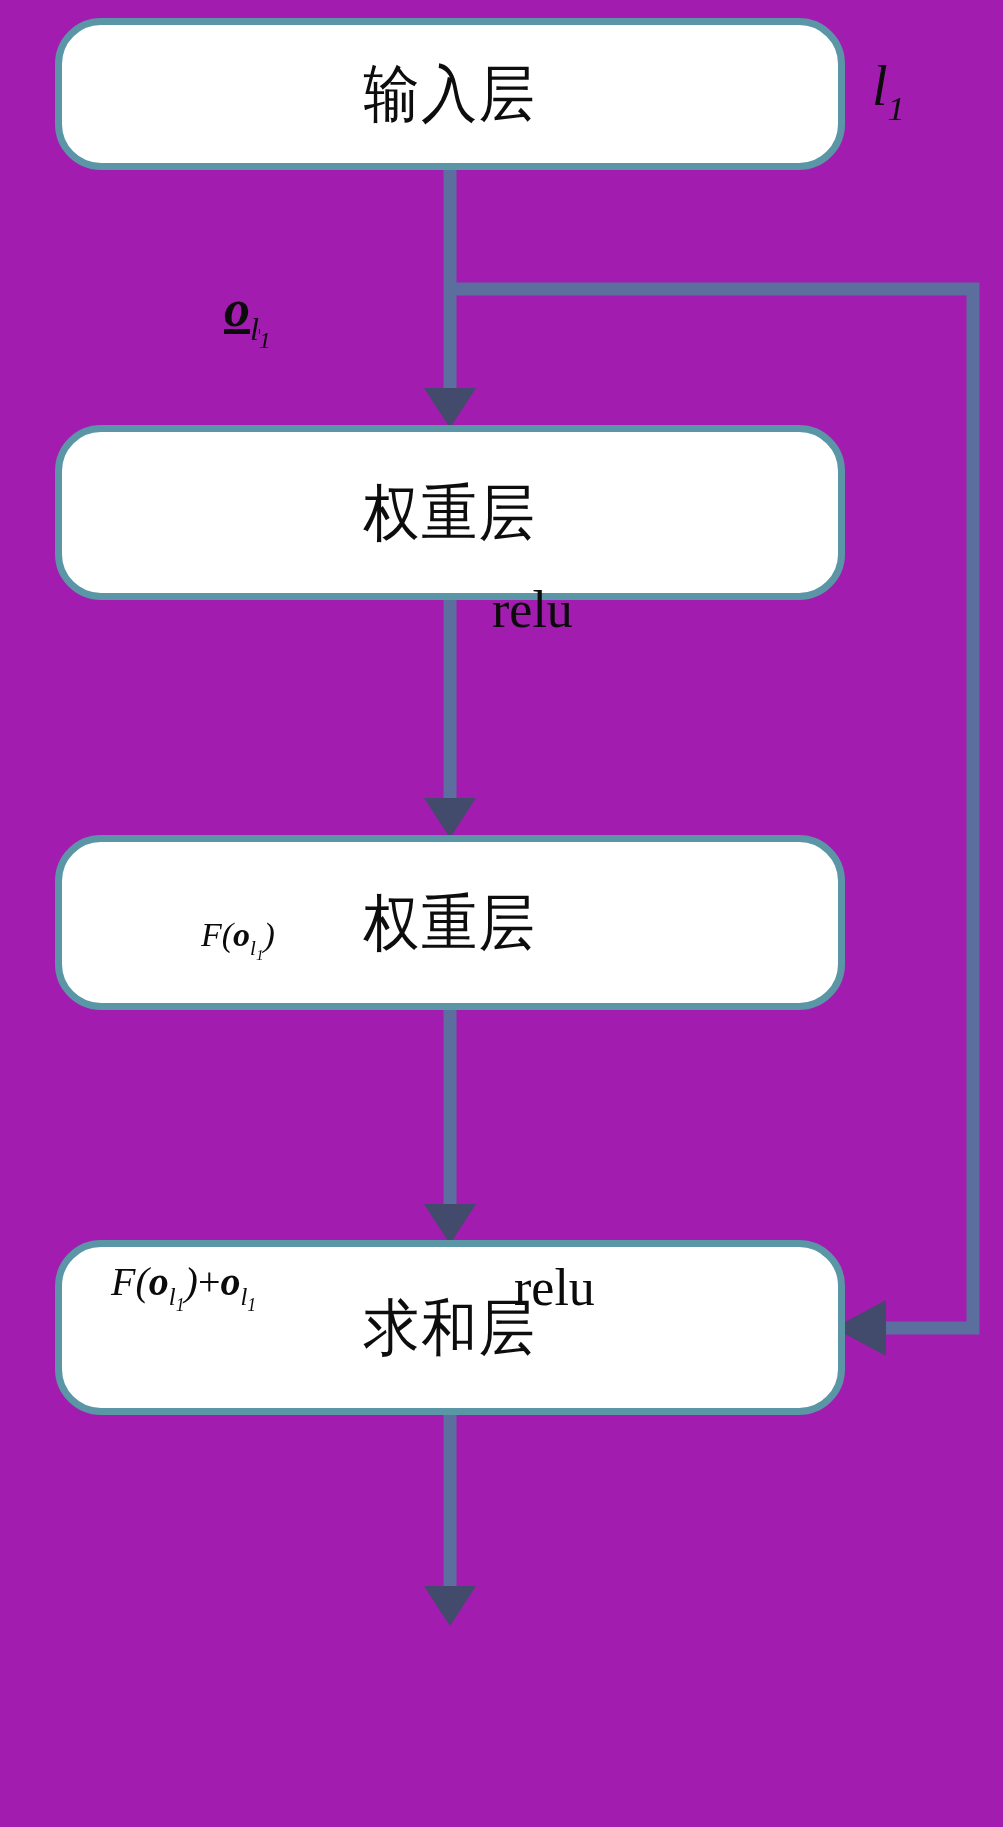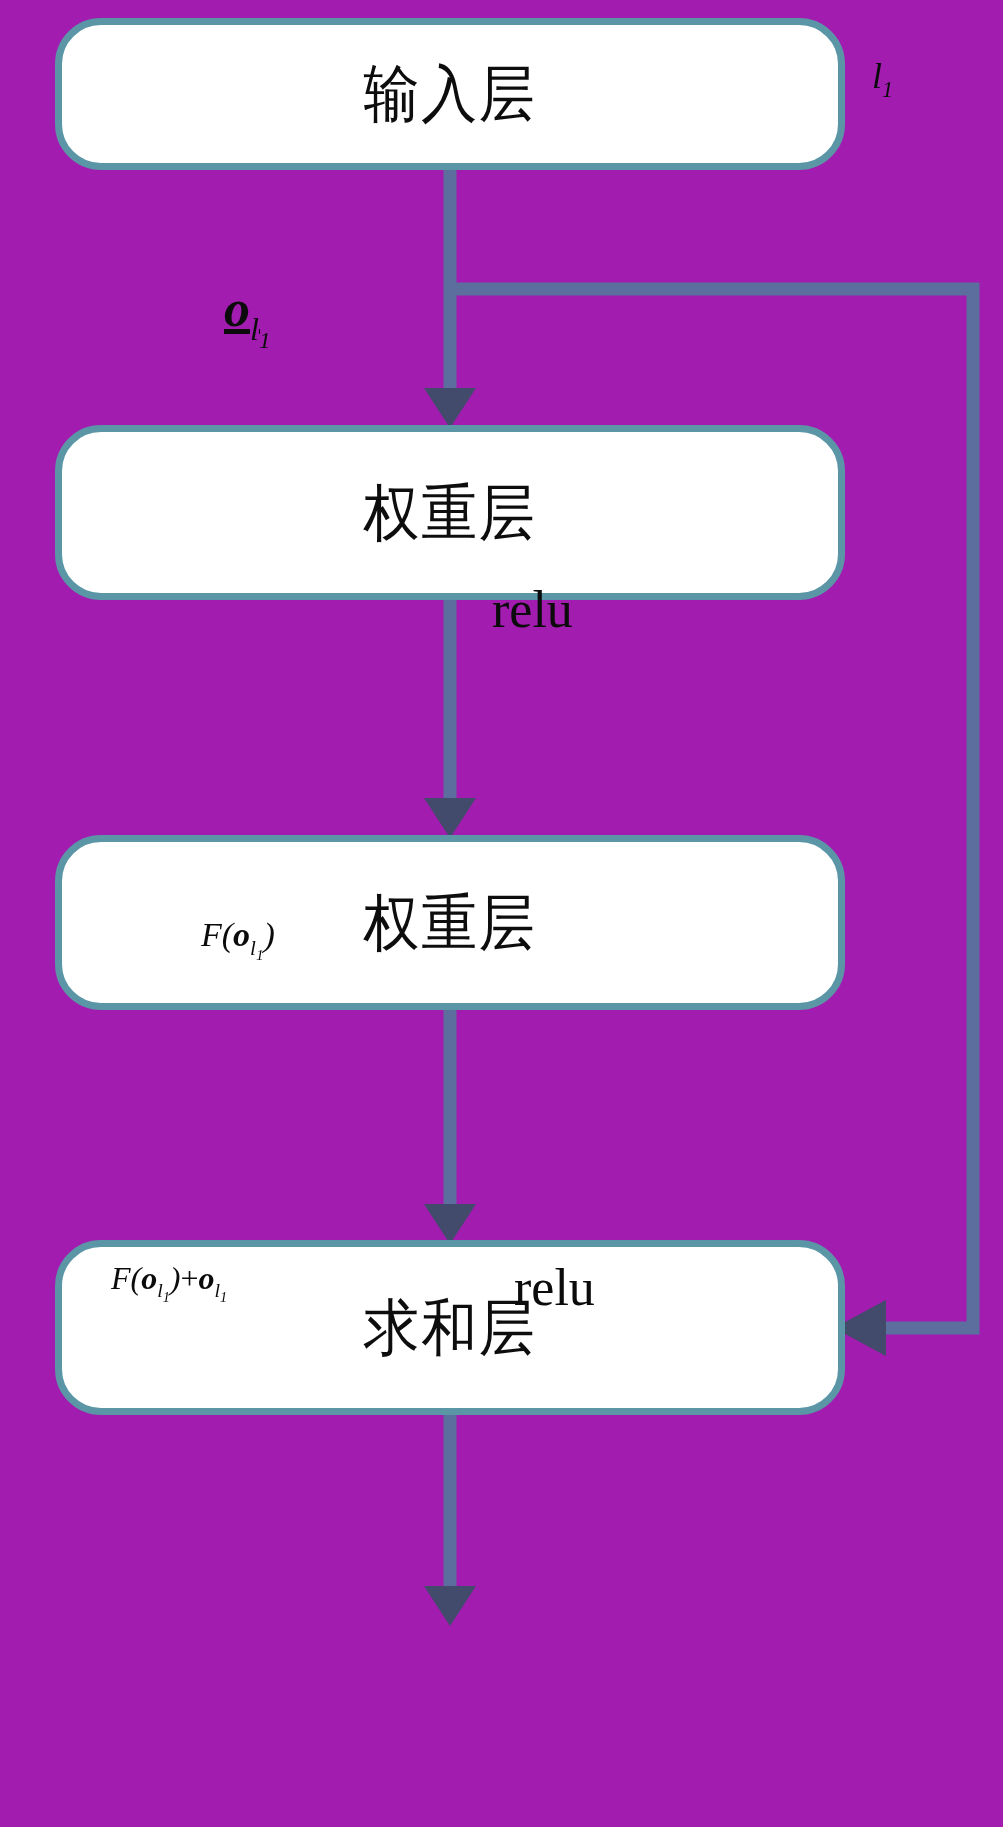--- a/index.html
+++ b/index.html
@@ -72,25 +72,25 @@
   .plain {
     font-style: normal;
   }
   
   #box-input    { left: 55px;  top: 18px;   width: 790px; height: 152px; }
   #box-weight1  { left: 55px;  top: 425px;  width: 790px; height: 175px; }
   #box-weight2  { left: 55px;  top: 835px;  width: 790px; height: 175px; }
   #box-sum      { left: 55px;  top: 1240px; width: 790px; height: 175px; }
   #box-output   { left: 55px;  top: 1622px; width: 790px; height: 173px; }
 
-  #label-l1       { left: 872px; top: 58px;   font-size: 36px; text-align: right; }
+  #label-l1       { left: 872px; top: 58px;   font-size: 56px; text-align: right; }
   #label-ol1      { left: 224px; top: 283px;  font-size: 52px; text-decoration: underline; }
   #label-relu1    { left: 492px; top: 584px;  font-size: 52px; }
   #label-fol1     { left: 201px; top: 918px;  font-size: 34px; }
-  #label-fol1ol1  { left: 111px; top: 1262px; font-size: 32px; text-align: center; }
+  #label-fol1ol1  { left: 111px; top: 1262px; font-size: 40px; text-align: center; }
   #label-relu2    { left: 514px; top: 1262px; font-size: 52px; }
 </style>
 </head>
 <body>
 
 <div id="stage">
 
   <svg id="diagram-svg" viewBox="0 0 1003 1827">
     <defs>
       <marker id="ah-down" markerWidth="10" markerHeight="10" refX="5" refY="9" orient="auto" markerUnits="userSpaceOnUse">

